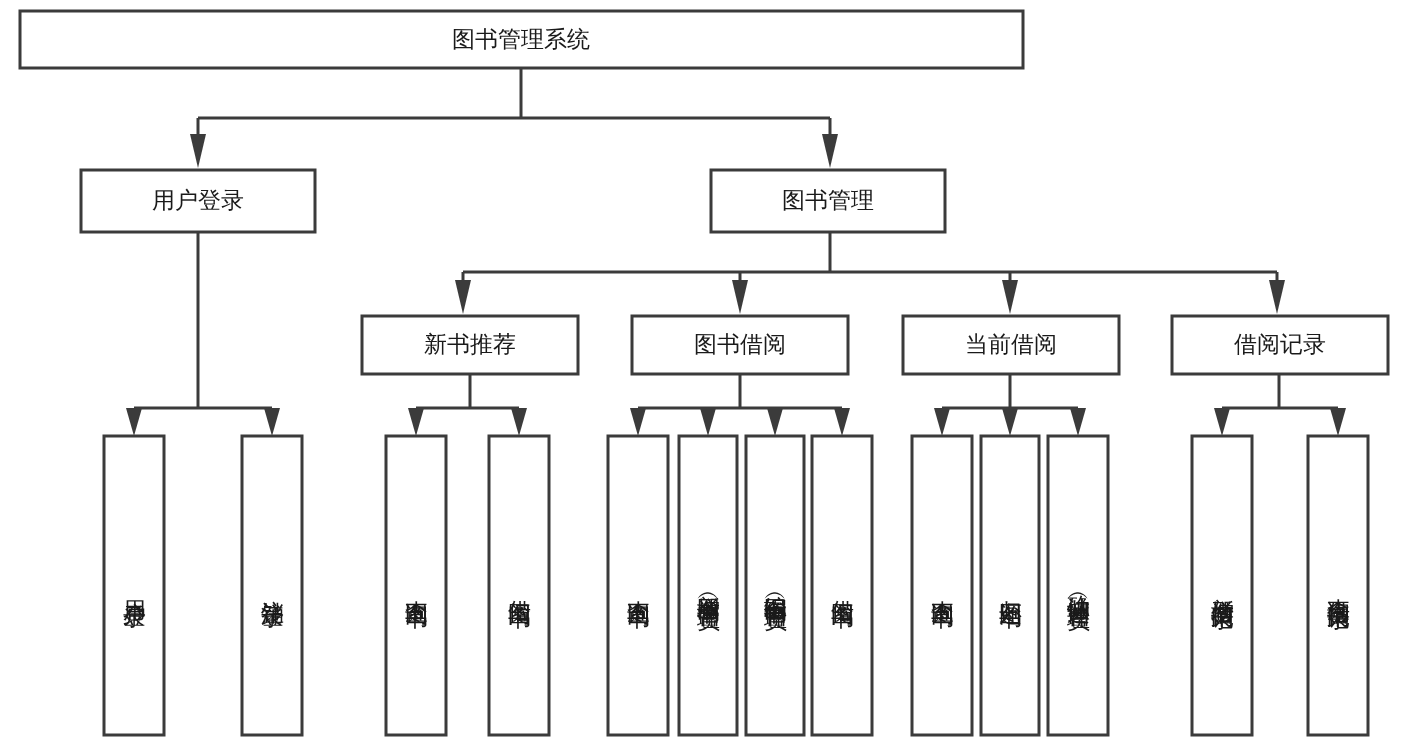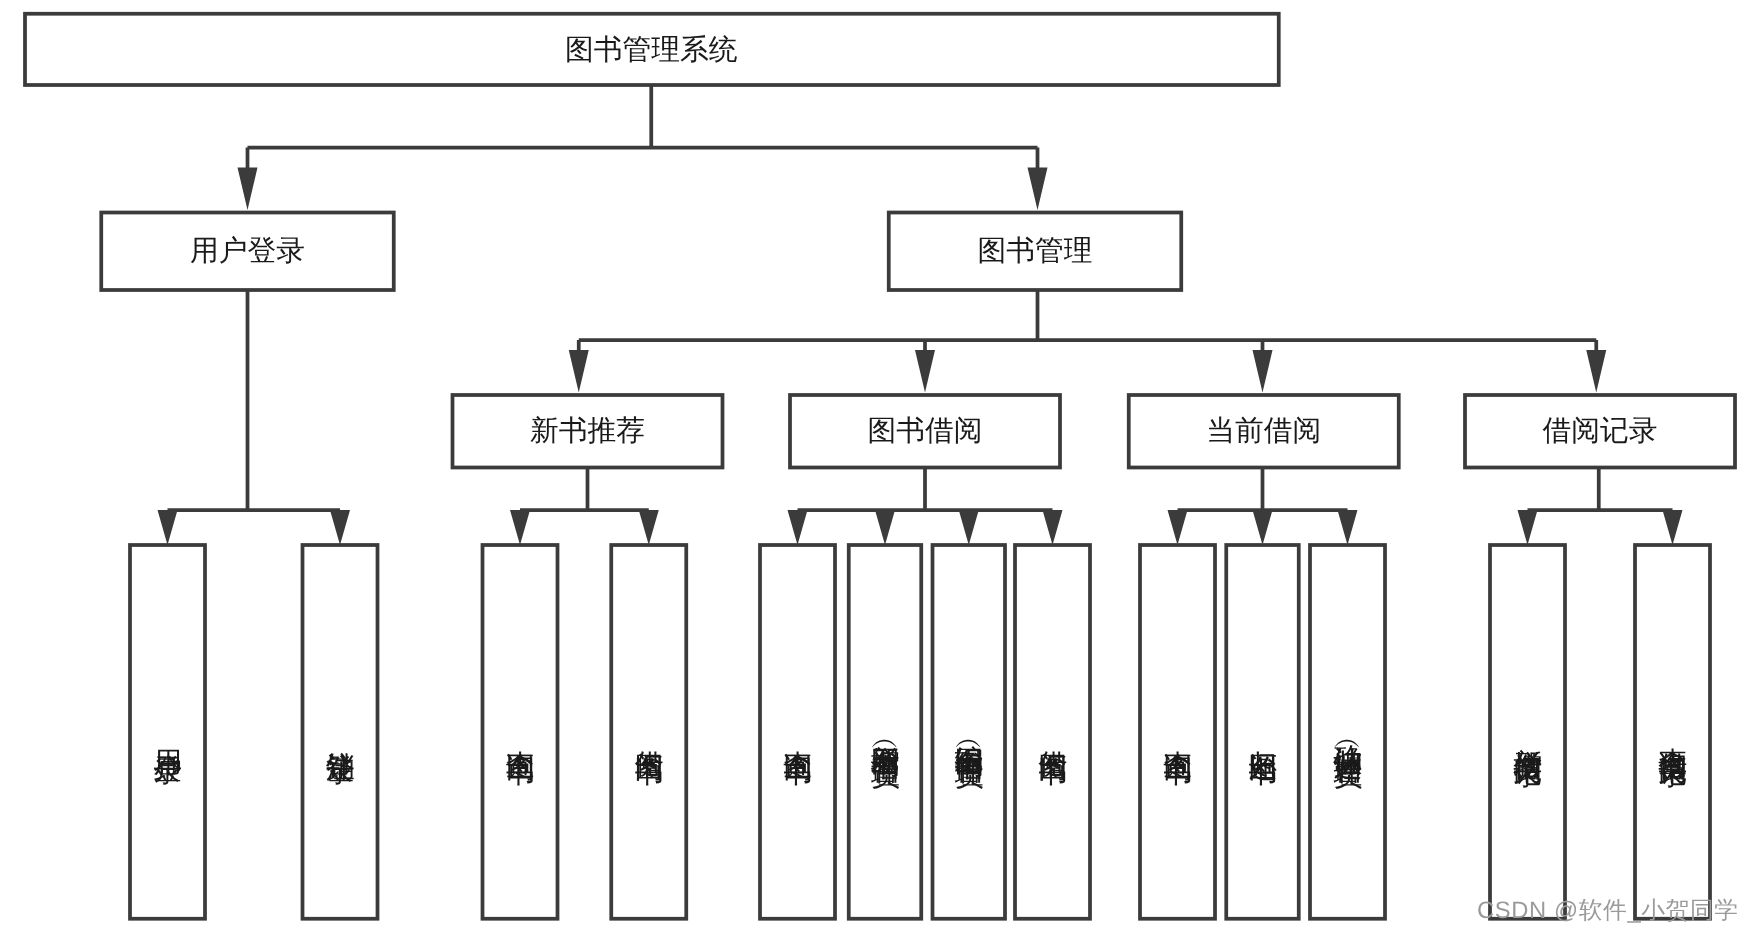--- a/index.html
+++ b/index.html
@@ -238,14 +238,13 @@
     <span class="vert-label">确认归还（管理员）</span>
   </div>
 
   <div class="vert-label-wrap" style="left:1192px; top:436px; width:60px; height:299px;">
     <span class="vert-label">新增借阅记录</span>
   </div>
   <div class="vert-label-wrap" style="left:1308px; top:436px; width:60px; height:299px;">
     <span class="vert-label">查询借阅记录</span>
   </div>
 
-  <div class="watermark">CSDN @软件_小贺同学</div>
 </div>
 
 </body></html>

